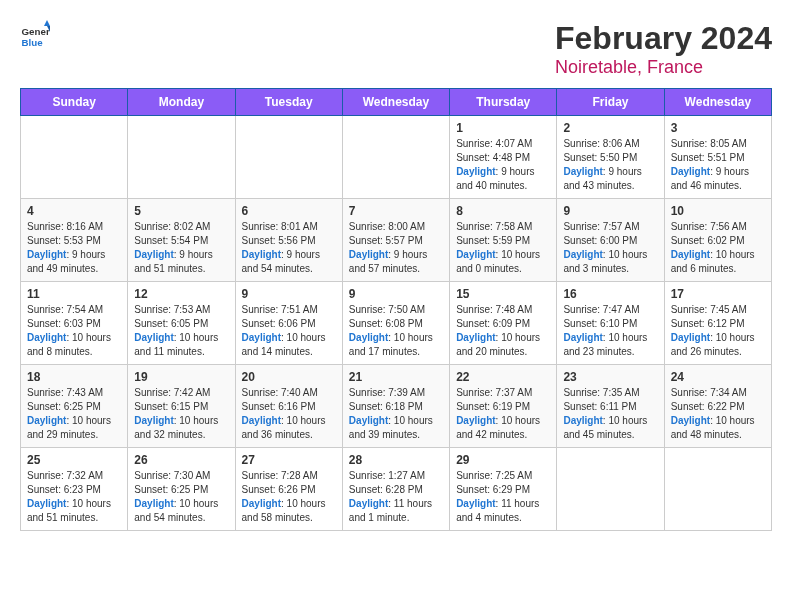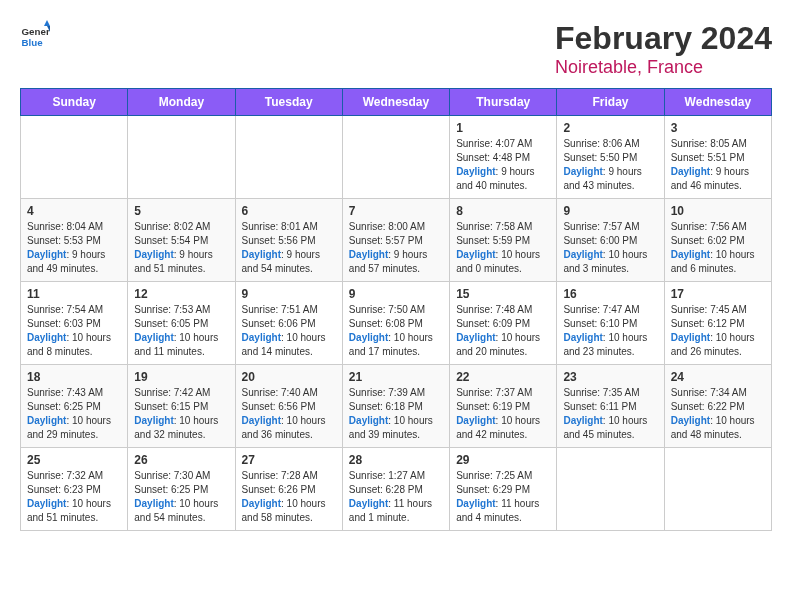--- a/index.html
+++ b/index.html
@@ -124,21 +124,21 @@
           <div class="day-info"><span>Sunrise: 8:06 AM</span><br><span>Sunset: 5:50 PM</span><br><span><span style="color: rgb(33, 118, 210); font-weight: bold;">Daylight</span>: 9 hours and 43 minutes.</span></div>
         </td>
         <td>
           <span class="day-number">3</span>
           <div class="day-info"><span>Sunrise: 8:05 AM</span><br><span>Sunset: 5:51 PM</span><br><span><span style="color: rgb(33, 118, 210); font-weight: bold;">Daylight</span>: 9 hours and 46 minutes.</span></div>
         </td>
       </tr>
       <tr>
         <td>
           <span class="day-number">4</span>
-          <div class="day-info"><span>Sunrise: 8:04 AM</span><br><span>Sunset: 5:53 PM</span><br><span><span style="color: rgb(33, 118, 210); font-weight: bold;">Daylight</span>: 9 hours and 49 minutes.</span></div>
+          <div class="day-info"><span>Sunrise: 8:16 AM</span><br><span>Sunset: 5:53 PM</span><br><span><span style="color: rgb(33, 118, 210); font-weight: bold;">Daylight</span>: 9 hours and 49 minutes.</span></div>
         </td>
         <td>
           <span class="day-number">5</span>
           <div class="day-info"><span>Sunrise: 8:02 AM</span><br><span>Sunset: 5:54 PM</span><br><span><span style="color: rgb(33, 118, 210); font-weight: bold;">Daylight</span>: 9 hours and 51 minutes.</span></div>
         </td>
         <td>
           <span class="day-number">6</span>
           <div class="day-info"><span>Sunrise: 8:01 AM</span><br><span>Sunset: 5:56 PM</span><br><span><span style="color: rgb(33, 118, 210); font-weight: bold;">Daylight</span>: 9 hours and 54 minutes.</span></div>
         </td>
         <td>
@@ -192,21 +192,21 @@
         <td>
           <span class="day-number">18</span>
           <div class="day-info"><span>Sunrise: 7:43 AM</span><br><span>Sunset: 6:25 PM</span><br><span><span style="color: rgb(33, 118, 210); font-weight: bold;">Daylight</span>: 10 hours and 29 minutes.</span></div>
         </td>
         <td>
           <span class="day-number">19</span>
           <div class="day-info"><span>Sunrise: 7:42 AM</span><br><span>Sunset: 6:15 PM</span><br><span><span style="color: rgb(33, 118, 210); font-weight: bold;">Daylight</span>: 10 hours and 32 minutes.</span></div>
         </td>
         <td>
           <span class="day-number">20</span>
-          <div class="day-info"><span>Sunrise: 7:40 AM</span><br><span>Sunset: 6:56 PM</span><br><span><span style="color: rgb(33, 118, 210); font-weight: bold;">Daylight</span>: 10 hours and 36 minutes.</span></div>
+          <div class="day-info"><span>Sunrise: 7:40 AM</span><br><span>Sunset: 6:16 PM</span><br><span><span style="color: rgb(33, 118, 210); font-weight: bold;">Daylight</span>: 10 hours and 36 minutes.</span></div>
         </td>
         <td>
           <span class="day-number">21</span>
           <div class="day-info"><span>Sunrise: 7:39 AM</span><br><span>Sunset: 6:18 PM</span><br><span><span style="color: rgb(33, 118, 210); font-weight: bold;">Daylight</span>: 10 hours and 39 minutes.</span></div>
         </td>
         <td>
           <span class="day-number">22</span>
           <div class="day-info"><span>Sunrise: 7:37 AM</span><br><span>Sunset: 6:19 PM</span><br><span><span style="color: rgb(33, 118, 210); font-weight: bold;">Daylight</span>: 10 hours and 42 minutes.</span></div>
         </td>
         <td>

